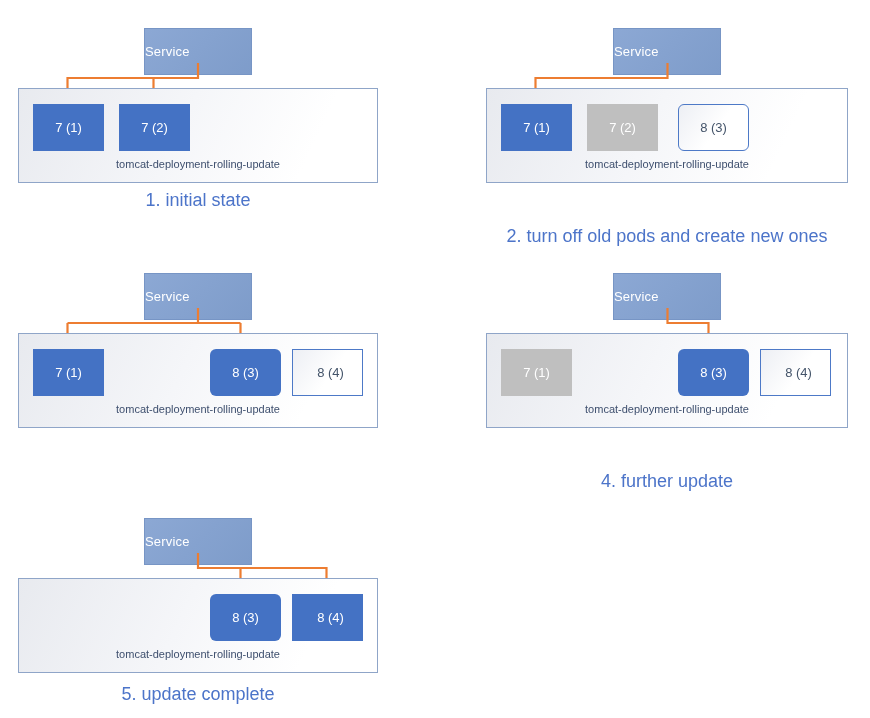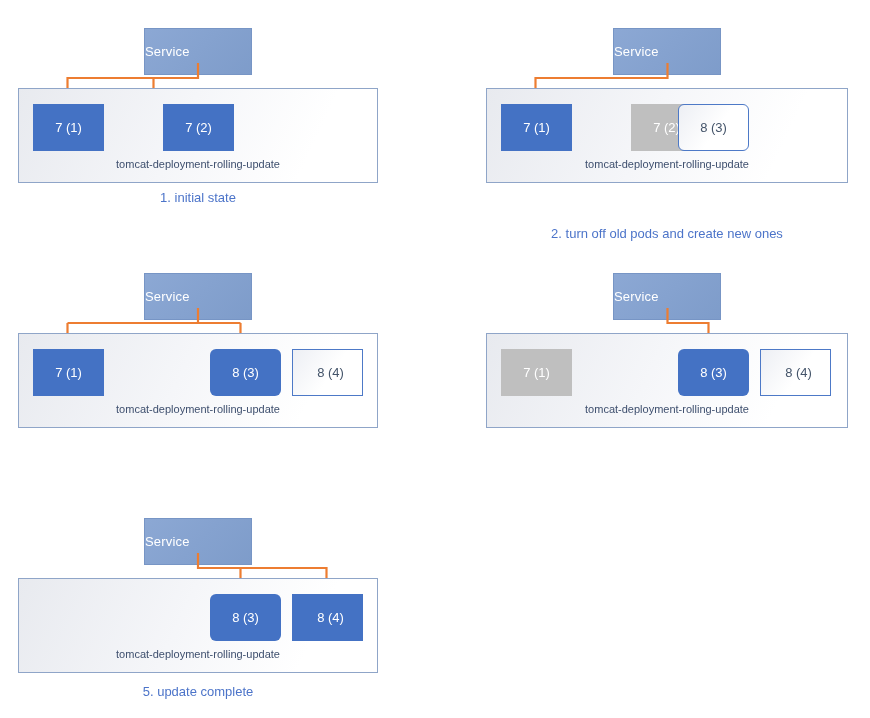--- a/index.html
+++ b/index.html
@@ -35,33 +35,33 @@
   .deployment-label{
     position:absolute;left:0;right:0;top:69px;text-align:center;
     font-size:11px;color:var(--deployment-label-text,#3E4F6E);
   }
 
   .pod{
     position:absolute;top:15px;width:71px;height:47px;box-sizing:border-box;
     display:flex;align-items:center;justify-content:center;font-size:13px;
   }
   .slot-1{left:14px;}
-  .slot-2{left:100px;margin-left:44px;}
+  .slot-2{left:100px;}
   .slot-3{left:191px;border-radius:6px;}
   .slot-4{left:273px;padding-left:6px;}
   .pod-active{background:var(--pod-active-fill,#4472C4);color:#ffffff;}
   .pod-old{background:var(--pod-old-fill,#BFBFBF);color:#ffffff;}
   .pod-new{
     background:linear-gradient(125deg,#edeff4,#ffffff 55%);
     border:1px solid var(--pod-new-border,#4D79C7);
     color:var(--pod-new-text,#44546A);
   }
 
   .caption{
-    position:absolute;top:190px;text-align:center;font-size:13px;
+    position:absolute;top:190px;text-align:center;font-size:18px;
     color:var(--caption-text,#4C74C9);
   }
   .pcol-a .caption{left:18px;width:360px;}
   .pcol-b .caption{left:51px;width:362px;margin-top:36px;}
   .p5 .caption{top:194px;}
 
   .arrows{position:absolute;left:0;top:0;pointer-events:none;}
   .arrow-line{fill:none;stroke:var(--arrow,#ED7D31);stroke-width:2.2;}
   .arrow-head{fill:var(--arrow,#ED7D31);stroke:none;}
 </style>
@@ -128,20 +128,21 @@
     <svg class="arrows" width="435" height="245" viewBox="0 0 435 245">
       <path class="arrow-line" d="M232.5,63 V78 H273.5 V92.5"></path>
       <polygon class="arrow-head" points="268,92 279,92 273.5,101.5"></polygon>
     </svg>
     <div class="deployment">
       <div class="pod slot-1 pod-old">7 (1)</div>
       <div class="pod slot-3 pod-active">8 (3)</div>
       <div class="pod slot-4 pod-new">8 (4)</div>
       <div class="deployment-label">tomcat-deployment-rolling-update</div>
     </div>
+    <div class="caption">4. further update</div>
   </section>
 
   <section class="panel p5 pcol-a">
     <div class="service">
       <span>Service</span>
     </div>
     <svg class="arrows" width="435" height="228" viewBox="0 0 435 228">
       <path class="arrow-line" d="M198,63 V78 H326.5 V92.5 M240.5,78 V92.5"></path>
       <polygon class="arrow-head" points="235,92 246,92 240.5,101.5"></polygon>
       <polygon class="arrow-head" points="321,92 332,92 326.5,101.5"></polygon>

